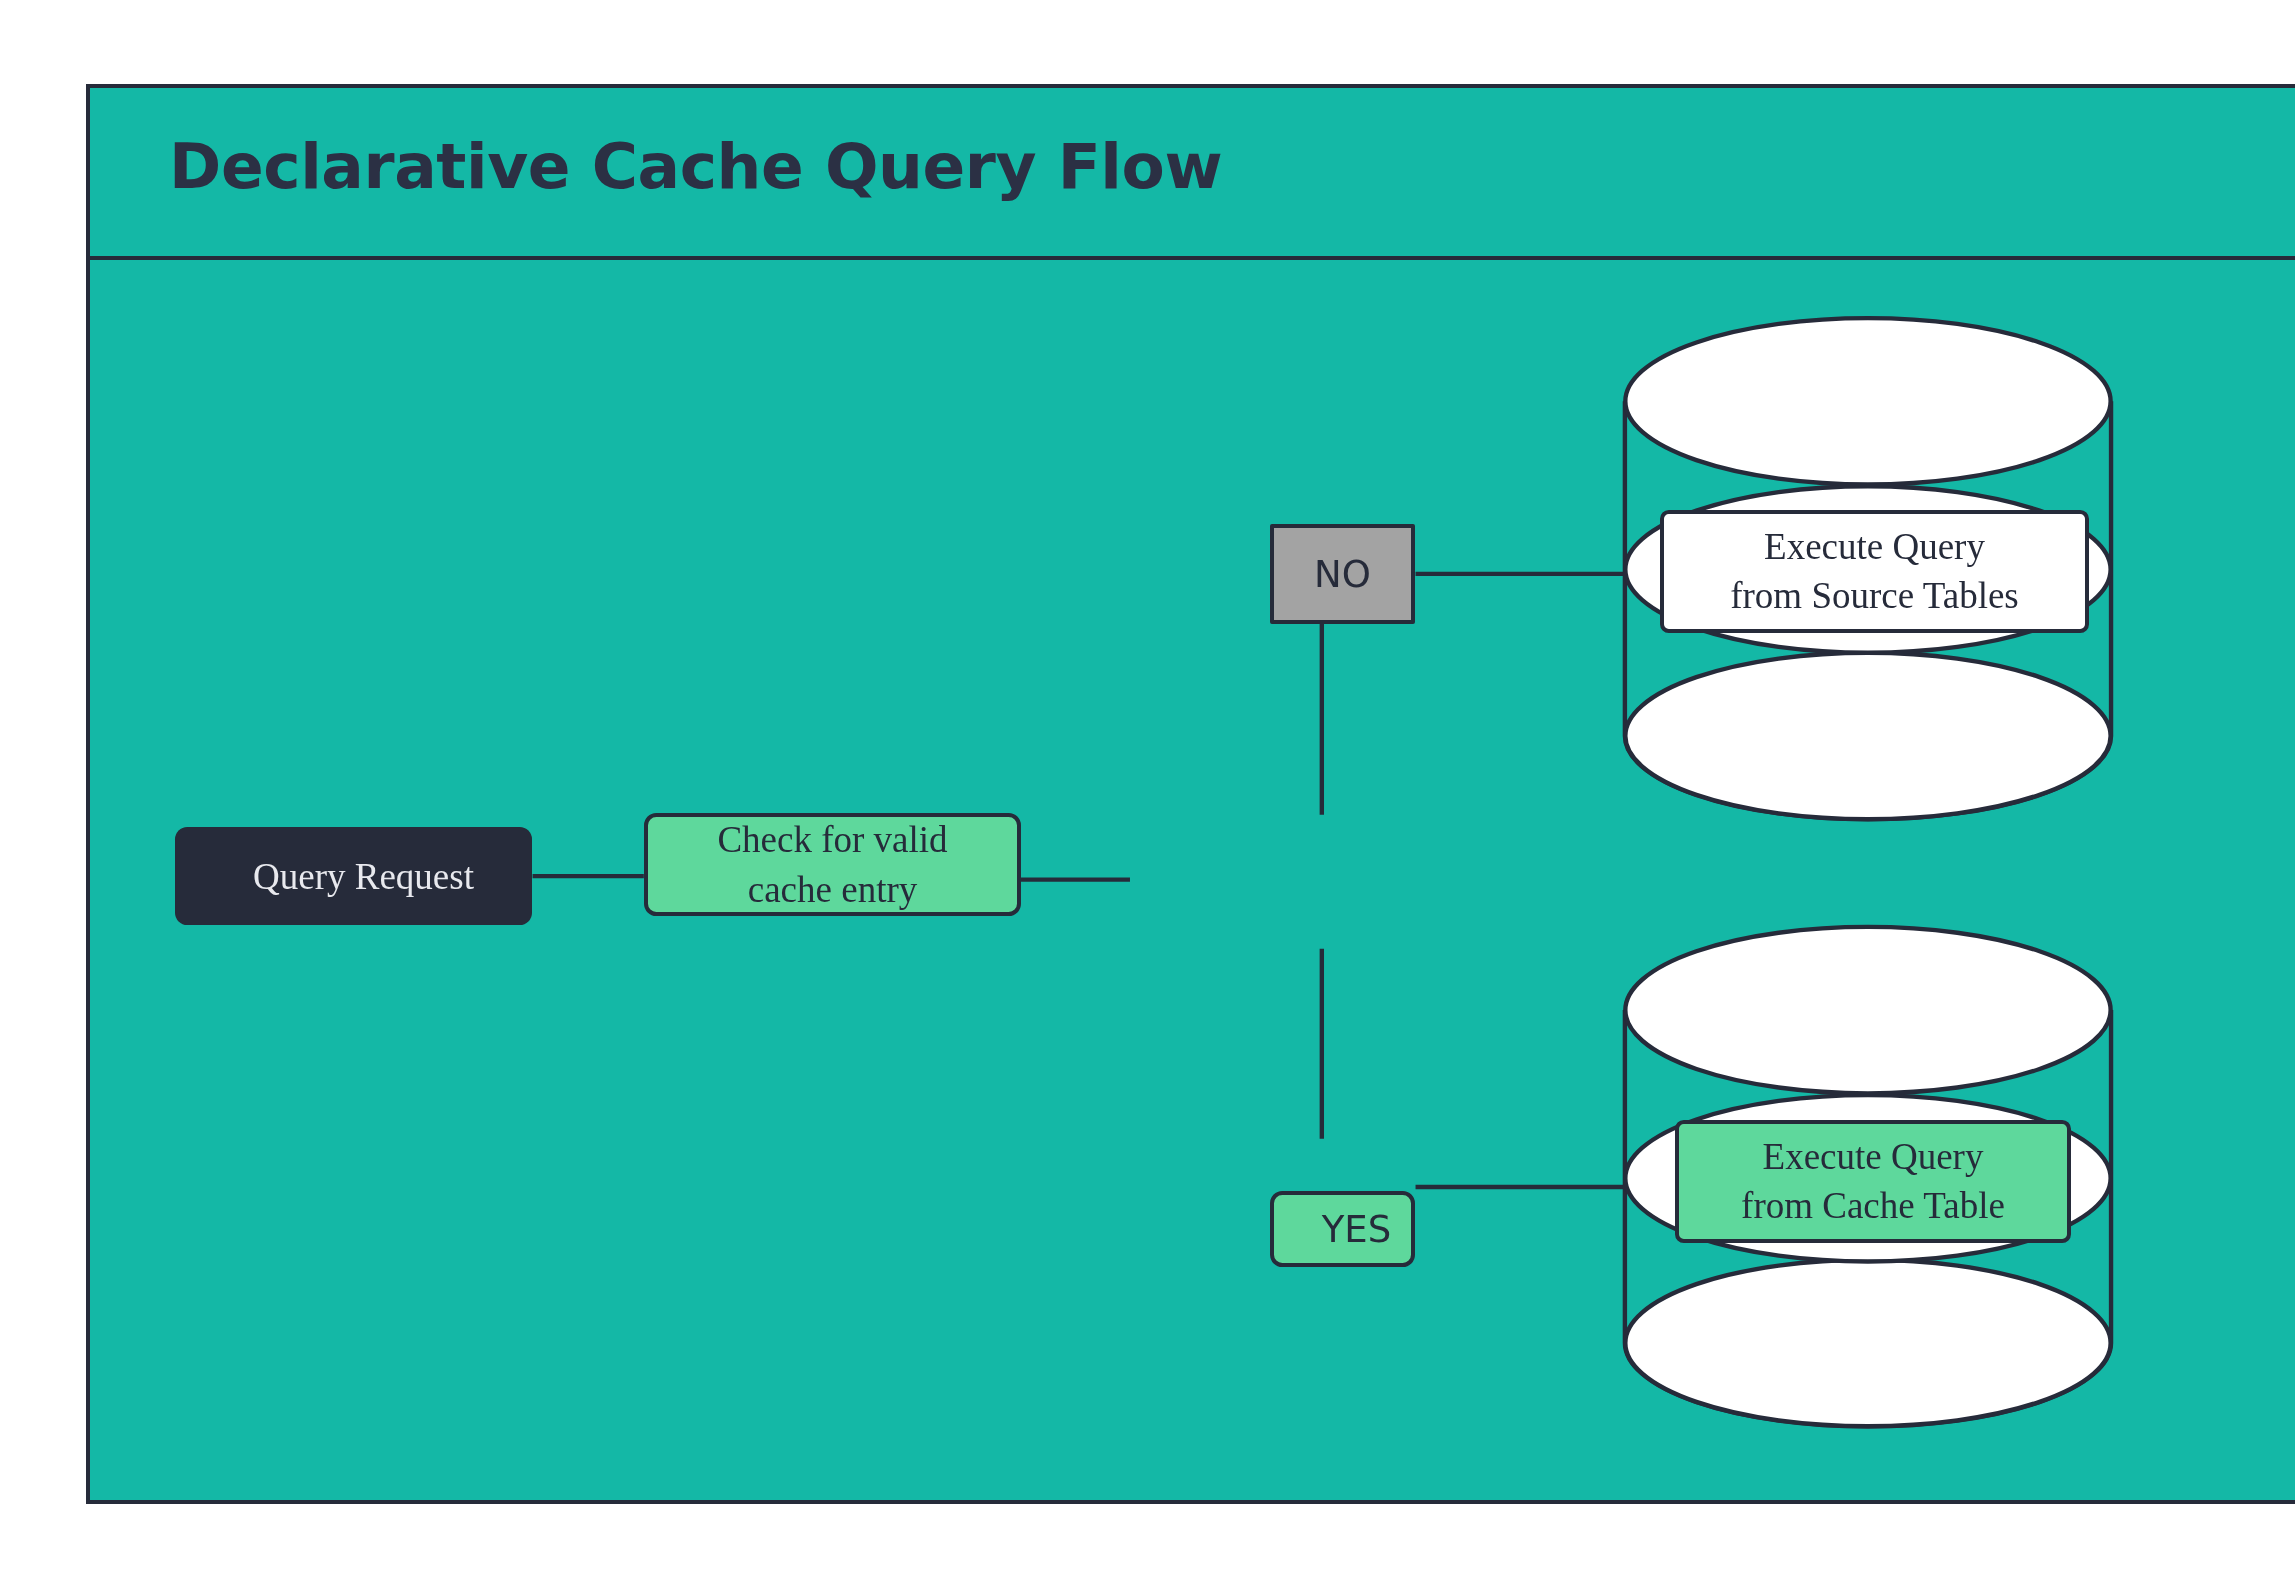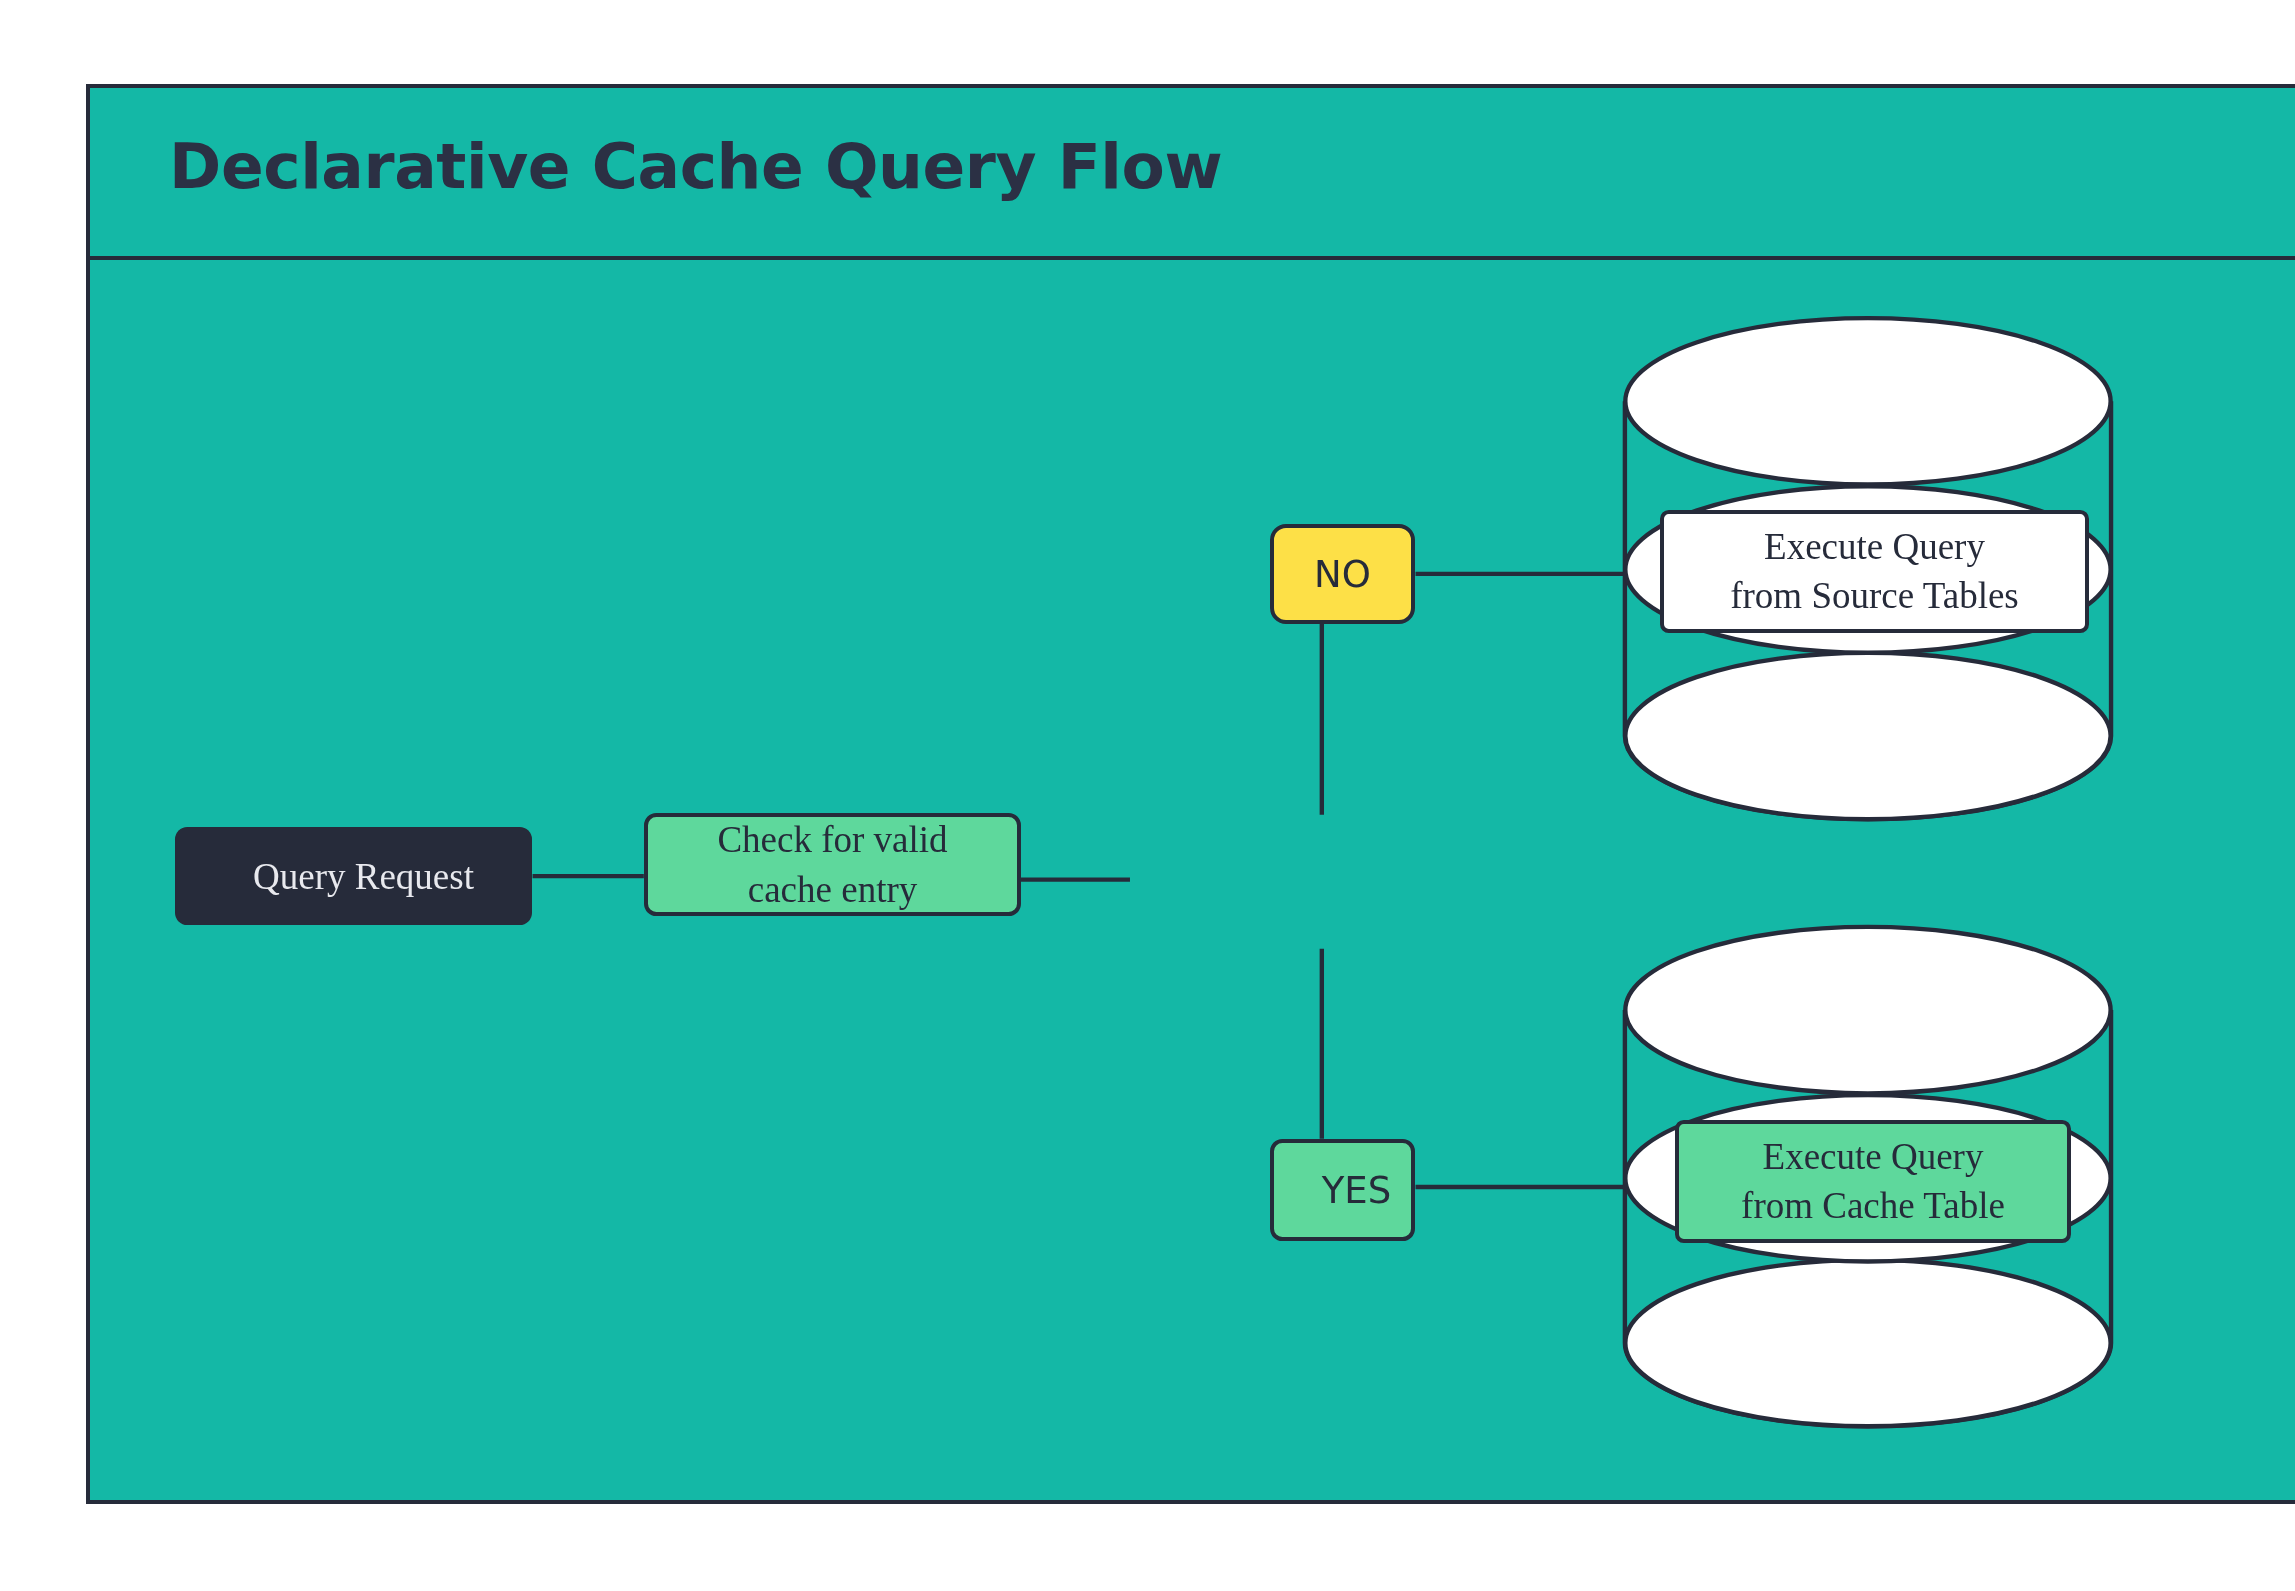--- a/index.html
+++ b/index.html
@@ -87,24 +87,24 @@
   }
 
   .node-green {
     background: #5ed89c;
     color: #262b3a;
     border: 4.4px solid #262b3a;
     border-radius: 12.3px;
   }
 
   .node-white {
-    background: #fde047;
-    color: #262b3a;
-    border: 4.4px solid #262b3a;
-    border-radius: 16px;
+    background: #a3a3a3;
+    color: #262b3a;
+    border: 4.4px solid #262b3a;
+    border-radius: 2px;
   }
 
   .label-node {
     font-family: "DejaVu Sans", sans-serif;
     font-size: 37px;
   }
 
   #node-query-request {
     left: 175px; top: 827px;
     width: 357px; height: 98px;
@@ -124,22 +124,22 @@
     font-size: 37px;
     line-height: 1.35;
   }
 
   #node-no {
     left: 1270px; top: 524px;
     width: 145px; height: 100px;
   }
 
   #node-yes {
-    left: 1270px; top: 1139px;
-    width: 145px; height: 102px; padding-left: 28px;
+    left: 1270px; top: 1191px;
+    width: 145px; height: 76px; padding-left: 28px;
   }
 
   #node-source-tables {
     left: 1660px; top: 510px;
     width: 429px; height: 123px;
     background: #ffffff;
     color: #262b3a;
     border: 4.4px solid #262b3a;
     border-radius: 8.8px;
     font-size: 37px;

